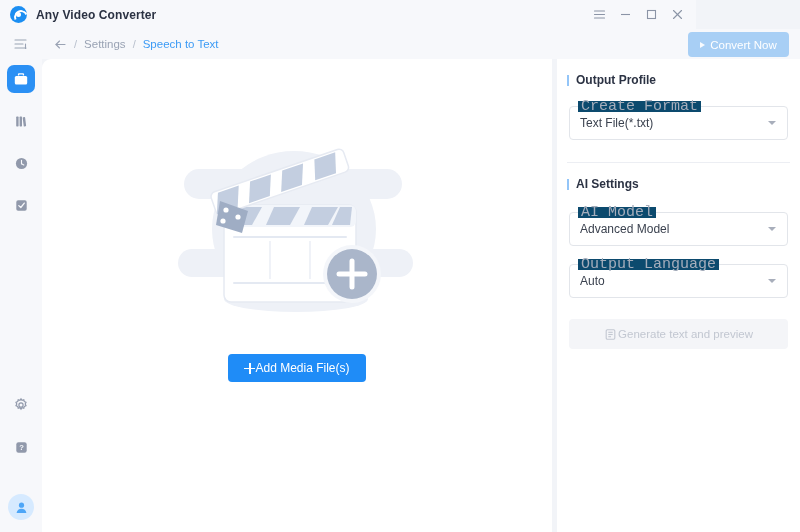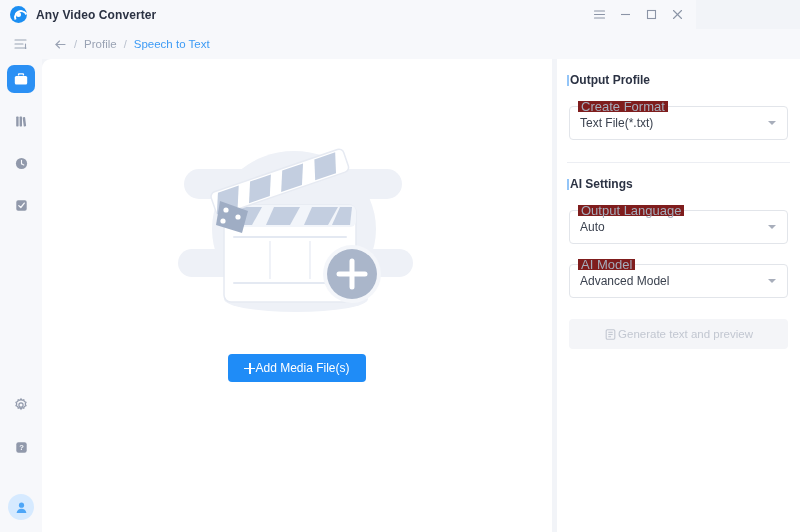--- a/index.html
+++ b/index.html
@@ -153,21 +153,21 @@
   .add-btn .plus::before { left: 0; top: 5px; width: 11px; height: 1.4px; }
   .add-btn .plus::after { top: 0; left: 5px; height: 11px; width: 1.4px; }
 
   
   .right {
     position: absolute; left: 557px; top: 59px;
     width: 243px; height: 473px;
     background: #ffffff;
   }
   .sec-head {
-    display: flex; align-items: center; gap: 1px;
+    display: flex; align-items: center; gap: 7px;
     height: 16px; margin-left: 10px;
     font-size: 12px; font-weight: bold; color: #2b3243;
   }
   .sec-bar {
     width: 2px; height: 11px; background: #93c5f8; flex: none;
   }
   .divider {
     height: 1px; background: #eceef3; margin: 0 10px;
   }
 
@@ -175,23 +175,24 @@
     position: relative;
     margin: 0 12px;
     height: 34px;
     border: 1px solid #e2e5ea;
     border-radius: 4px;
     display: flex; align-items: center;
     background: #ffffff;
   }
   .field-label {
     position: absolute; left: 8px; top: -6px;
-    background: #7f1d1d; padding: 0 3px;
-    font-size: 13px; color: #a5adbb;
+    background: #0c4a6e; padding: 0 3px;
+    font-size: 15px; color: #a5adbb;
     line-height: 11px;
+    font-family: Liberation Mono, monospace;
   }
   .field-value {
     margin-left: 10px;
     font-size: 12px; color: #3b424f;
   }
   .caret {
     position: absolute; right: 11px; top: 14px;
     width: 0; height: 0;
     border-left: 4.5px solid transparent;
     border-right: 4.5px solid transparent;
@@ -264,25 +265,29 @@
     <div class="breadcrumb">
       <span class="bc-back">
         <svg width="13" height="13" viewBox="0 0 13 13">
             <g stroke="currentColor" stroke-width="1.1" fill="none" stroke-linecap="round" stroke-linejoin="round">
           <line x1="2" y1="6.5" x2="11" y2="6.5"></line>
               <polyline points="5.5,3 2,6.5 5.5,10"></polyline>
         </g>
           </svg>
       </span>
       <span class="bc-sep">/</span>
-      <span class="bc-item">Profile</span>
+      <span class="bc-item">Settings</span>
       <span class="bc-sep">/</span>
       <span class="bc-item active">Speech to Text</span>
     </div>
 
+    <div class="convert-btn">
+      <span class="tri"></span>
+      <span>Convert Now</span>
+    </div>
   </div>
 
   <div class="rail">
     <div class="rail-icon active" style="top:6px">
       <svg width="16" height="16" viewBox="0 0 16 16" fill="currentColor">
         <path d="M6 2.2h4a1.1 1.1 0 0 1 1.1 1.1v1.2h-1.3V3.5h-3.6v1h-1.3V3.3A1.1 1.1 0 0 1 6 2.2z"></path>
         <rect x="1.8" y="4.9" width="12.4" height="8.6" rx="1.5"></rect>
         <rect x="6.6" y="7.6" width="2.8" height="1.5" rx="0.5" fill="#ffffff" opacity=".95"></rect>
       </svg>
     </div>
@@ -404,29 +409,29 @@
       <span class="caret"></span>
     </div>
 
     <div class="divider" style="margin-top:22px"></div>
 
     <div class="sec-head" style="margin-top:13px">
       <span class="sec-bar"></span>
       <span>AI Settings</span>
     </div>
 
+    <div class="field" style="margin-top:20px">
+      <span class="field-label">AI Model</span>
+      <span class="field-value">Advanced Model</span>
+      <span class="caret"></span>
+    </div>
+
     <div class="field" style="margin-top:18px">
       <span class="field-label">Output Language</span>
       <span class="field-value">Auto</span>
-      <span class="caret"></span>
-    </div>
-
-    <div class="field" style="margin-top:20px">
-      <span class="field-label">AI Model</span>
-      <span class="field-value">Advanced Model</span>
       <span class="caret"></span>
     </div>
 
     <div class="gen-btn" style="margin-top:21px">
       <span>
         <svg width="13" height="13" viewBox="0 0 13 13" fill="none" stroke="currentColor" stroke-width="1.1">
           <rect x="2.2" y="1.8" width="8.6" height="9.4" rx="1.2"></rect>
           <line x1="4.3" y1="4.3" x2="8.7" y2="4.3"></line>
           <line x1="4.3" y1="6.5" x2="8.7" y2="6.5"></line>
           <line x1="4.3" y1="8.7" x2="7" y2="8.7"></line>

